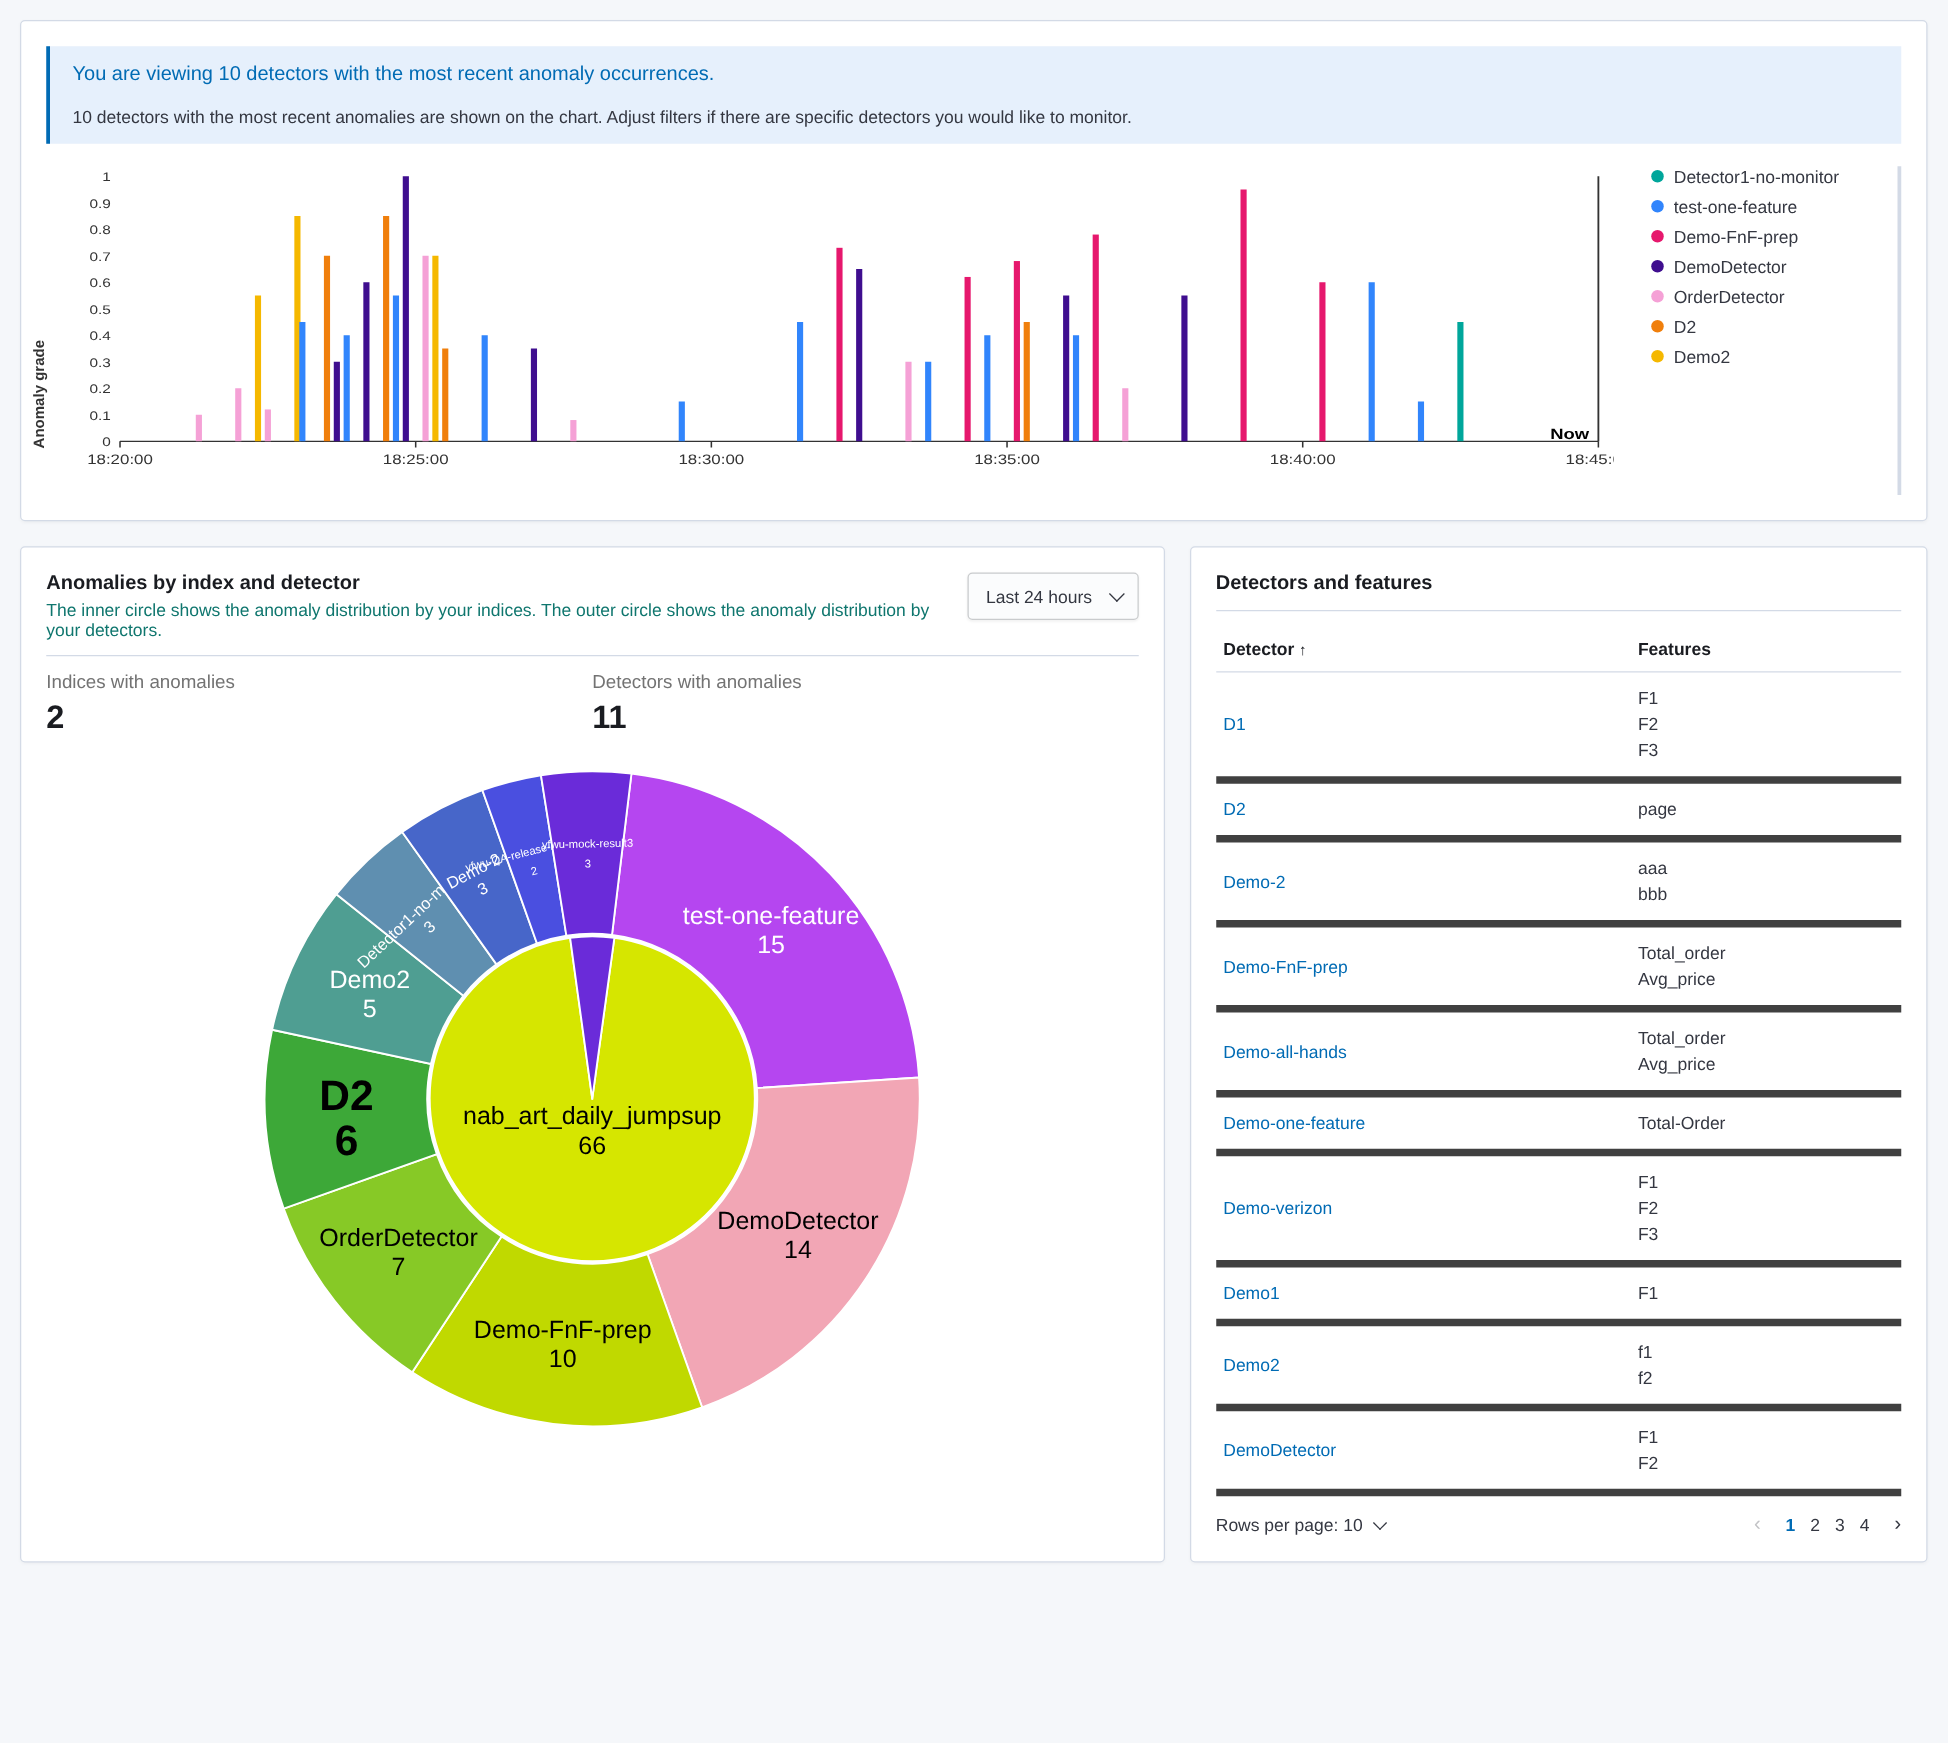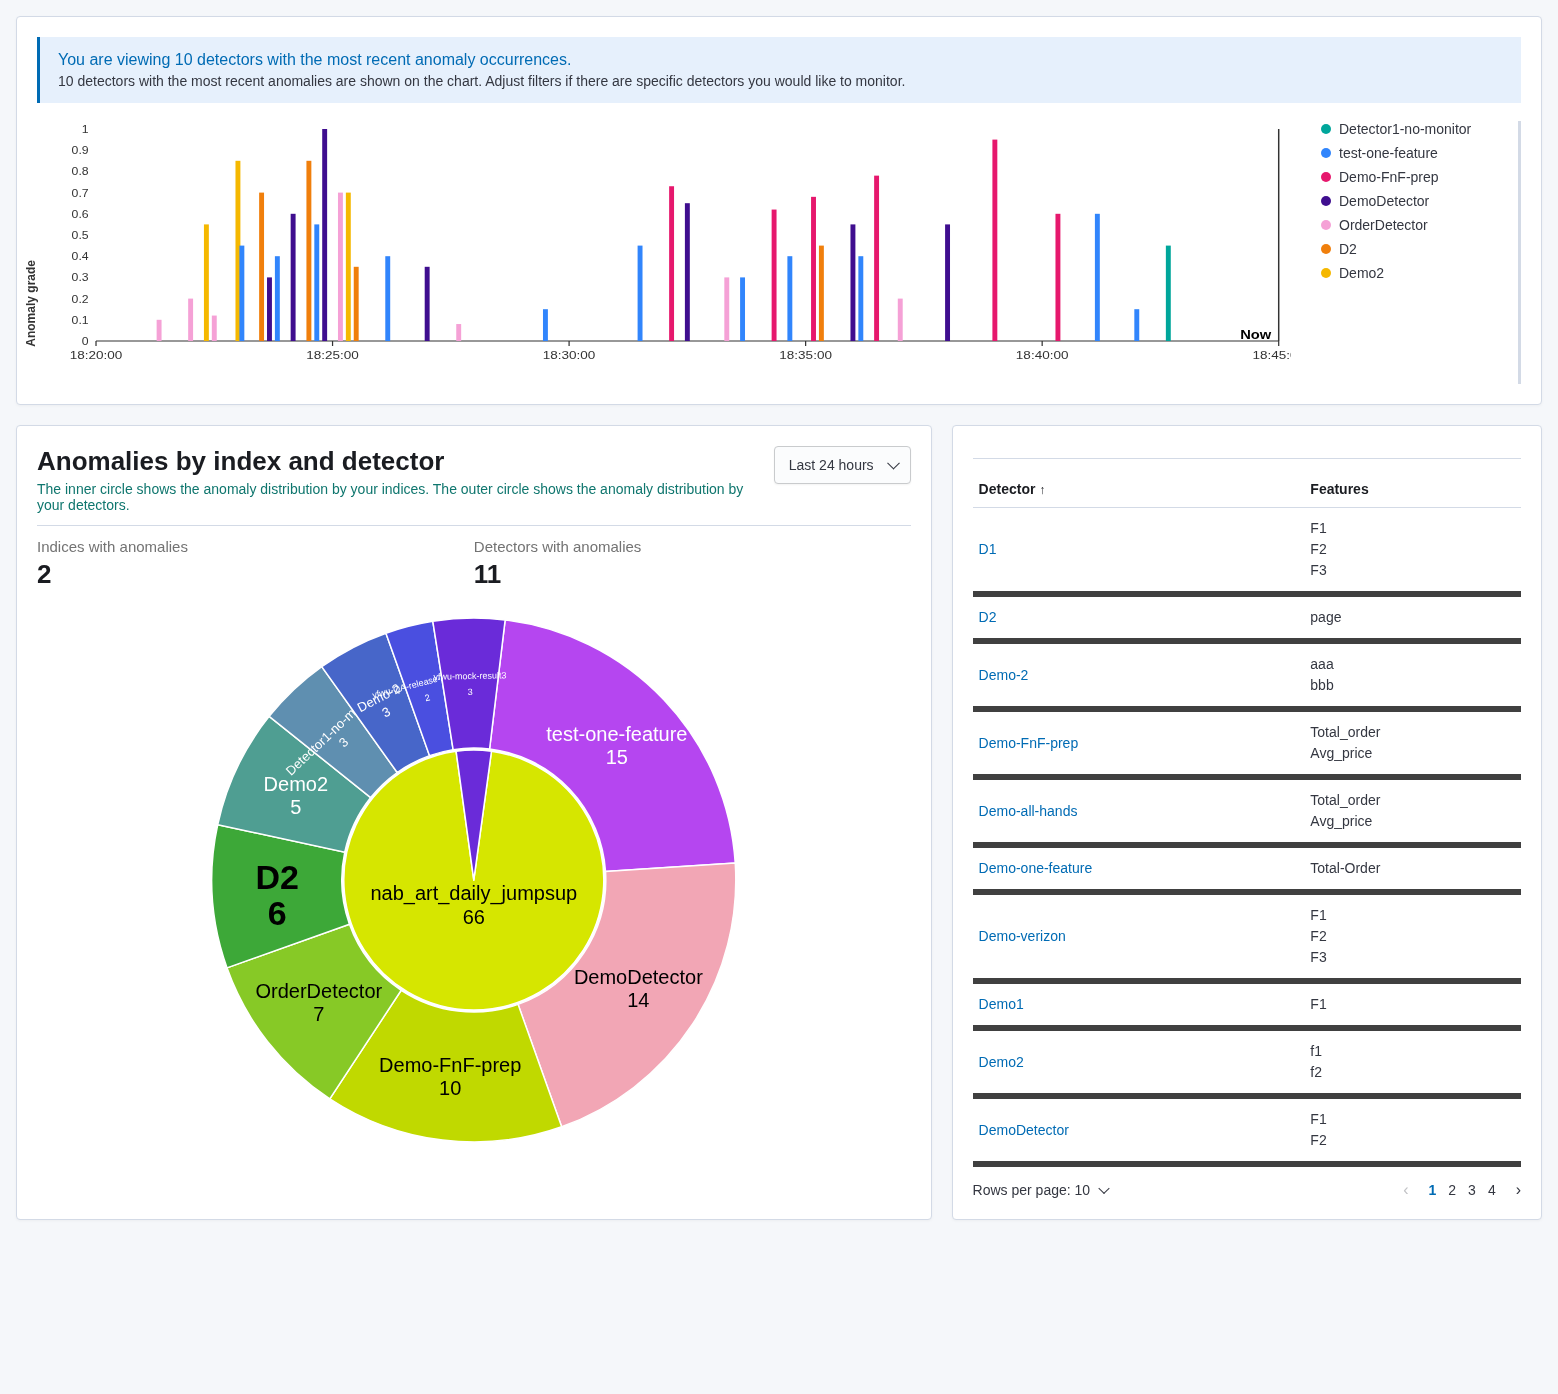--- a/index.html
+++ b/index.html
@@ -21,21 +21,21 @@
   .callout {
     background: #e6f0fc;
     border-left: 3px solid #006bb4;
     padding: 14px 18px;
     margin-bottom: 18px;
   }
   .callout-title {
     color: #006bb4;
     font-weight: 500;
     font-size: 16px;
-    margin-bottom: 4px;
+    margin-bottom: 16px;
   }
   .callout-body {
     color: #343741;
     font-size: 14px;
   }
   .chart-wrap {
     display: flex;
     gap: 30px;
   }
   .chart-area {
@@ -70,21 +70,21 @@
     flex:0 0 10px;
   }
   .row {
     display:flex;
     gap:20px;
     align-items:stretch;
   }
   .col-left { flex: 0 0 60%; }
   .col-right { flex: 1; }
   h2.section-title {
-    font-size: 26px;
+    font-size: 16px;
     font-weight: 700;
     color: #1a1c21;
     margin-bottom: 4px;
   }
   .section-sub {
     color: #0f766e;
     font-size: 14px;
   }
   .divider { height:1px;background:#d3dae6;margin:12px 0; }
   .sunburst-header {
@@ -335,20 +335,21 @@
         <path d="M 232.13282015101998 43.17342382679496 A 262 262 0 0 1 278.9831902195067 31.23056340550795 L 299.33504240066753 159.6276120974315 A 132 132 0 0 0 275.73103916005584 165.64462574479745 Z" fill="#4a4fe0" stroke="#fff" stroke-width="1.5"></path>
         <text x="271.3379392103635" y="95.10473070370307" text-anchor="middle" font-size="9" fill="#fff" font-weight="400" transform="rotate(345.6990229533345 271.3379392103635 99.10473070370307)">yfwu-QA-release-AMA-1 2</text>
         <text x="271.3379392103635" y="111.10473070370307" text-anchor="middle" font-size="9" fill="#fff" font-weight="400" transform="rotate(345.6990229533345 271.3379392103635 99.10473070370307)">2</text>
         <path d="M 278.9831902195067 31.23056340550795 A 262 262 0 0 1 351.3645983096969 29.88413740628704 L 335.80201136213736 158.94926006728966 A 132 132 0 0 0 299.33504240066753 159.6276120974315 Z" fill="#6a2bd9" stroke="#fff" stroke-width="1.5"></path>
         <text x="316.33607511202075" y="89.0340748900581" text-anchor="middle" font-size="9" fill="#fff" font-weight="400" transform="rotate(358.93431707098165 316.33607511202075 93.0340748900581)">yfwu-mock-result3</text>
         <text x="316.33607511202075" y="105.0340748900581" text-anchor="middle" font-size="9" fill="#fff" font-weight="400" transform="rotate(358.93431707098165 316.33607511202075 93.0340748900581)">3</text>
       </svg>
   </div>
 
   <div class="panel col-right">
+    <h2 class="section-title">Detectors and features</h2>
     <div class="divider"></div>
     <table class="detectors">
       <thead>
         <tr>
           <th>
             <span>Detector</span>
             <span class="sort-arrow">↑</span>
           </th>
           <th>
             <span>Features</span>

